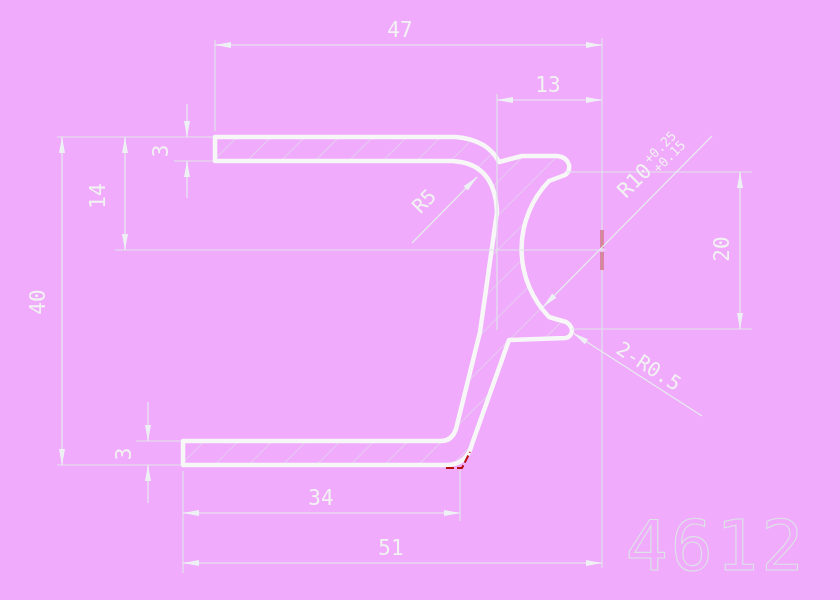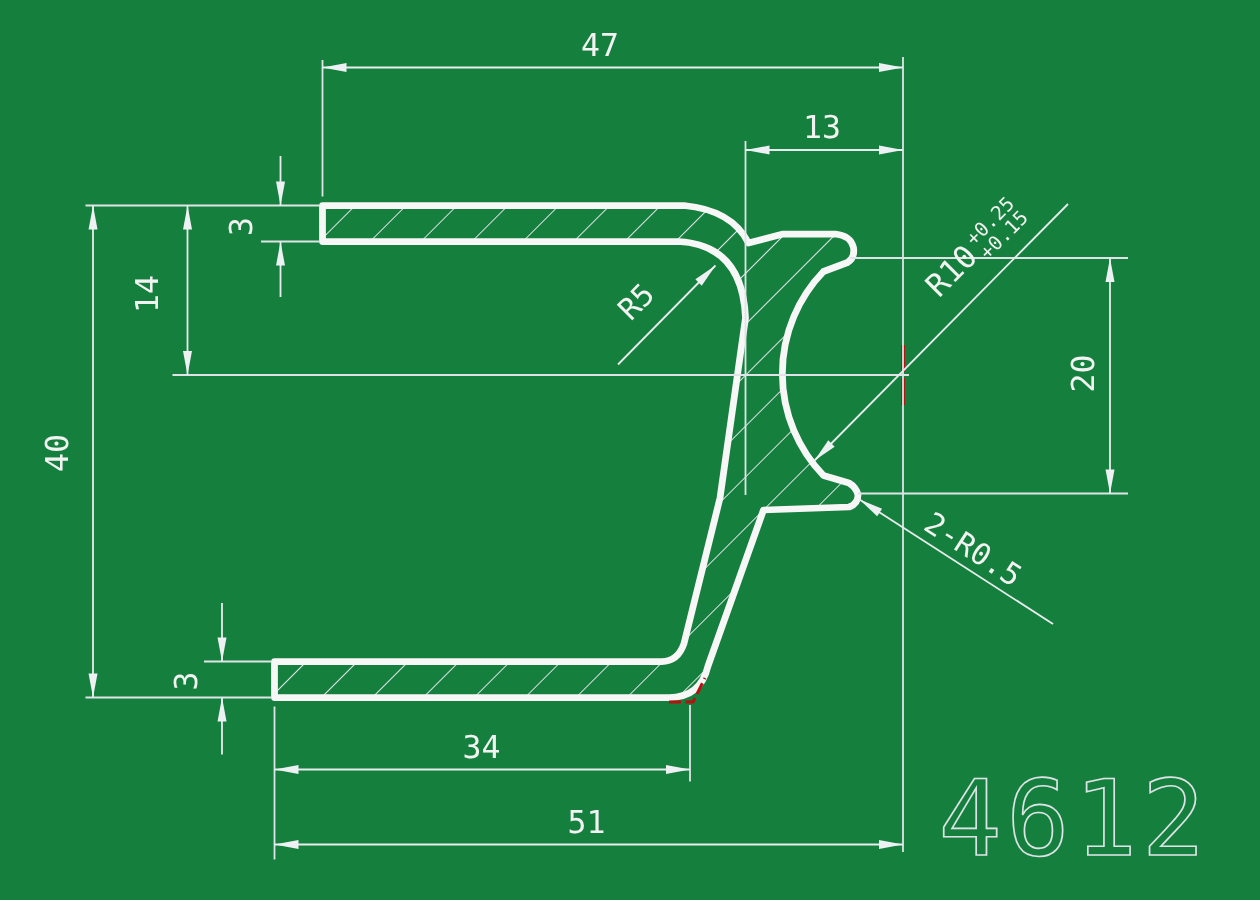--- a/index.html
+++ b/index.html
@@ -1,16 +1,16 @@
 <!DOCTYPE html>
 <html><head>
 <meta charset="utf-8">
 <style>
   html,body{margin:0;padding:0;background:#20262e;width:840px;height:600px;overflow:hidden;}
-  .viewport{position:relative;width:840px;height:600px;background:#15803d;font-family:"DejaVu Sans Mono",monospace;}
+  .viewport{position:relative;width:840px;height:600px;background:#f0abfc;font-family:"DejaVu Sans Mono",monospace;}
   svg{display:block;}
   text{font-family:"DejaVu Sans Mono",monospace;fill:#f2f2f2;}
   .dimtxt{font-size:21px;}
   .leadtxt{font-size:20px;}
   .toltxt{font-size:13px;}
   .thin{stroke:#dfe3e8;stroke-width:1.2;fill:none;}
   .dimline{stroke:#e8ecef;stroke-width:1.2;fill:none;}
   .arrow{fill:#eef1f4;stroke:none;}
   .profile{stroke:#f7f7f7;stroke-width:4.5;stroke-linejoin:round;fill:url(#hatch);}
   .red{stroke:#b8100e;fill:none;}

